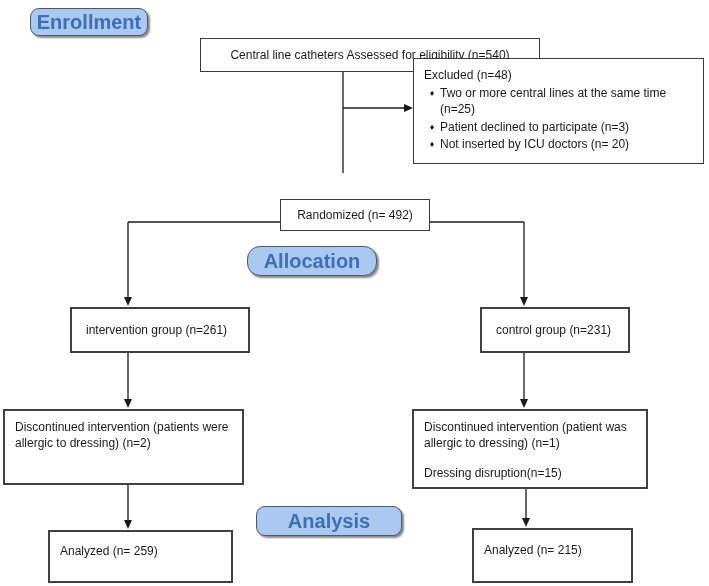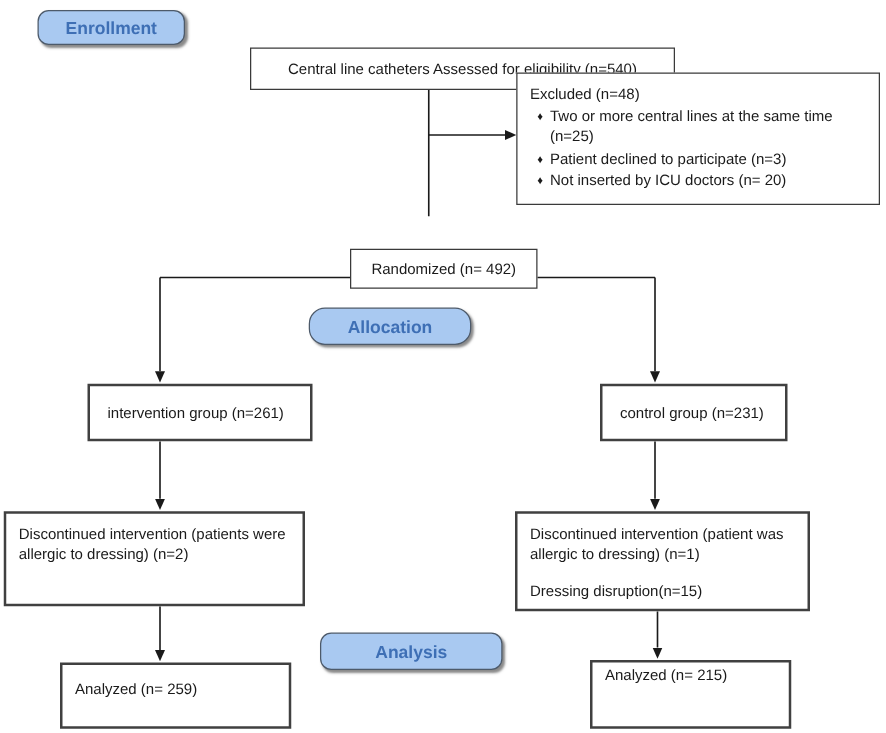--- a/index.html
+++ b/index.html
@@ -25,21 +25,21 @@
   .box--center{display:flex;align-items:center;justify-content:center;text-align:center;margin-top:26px;}
   .box--vcenter{display:flex;align-items:center;padding-left:14px;padding-right:8px;margin-left:32px;}
   .box--pad{padding:8px 10px;}
   .badge{
     position:absolute;
     background:#a9c9f1;
     border:1px solid #4d5a6a;
     border-radius:9px;
     box-shadow:2px 2px 2px rgba(40,40,40,0.55);
     display:flex;align-items:center;justify-content:center;
-    font-size:14px;font-weight:bold;
+    font-size:20px;font-weight:bold;
     color:#3e6fb5;
     box-sizing:border-box;
     z-index:1;
   }
   .bullet-row{display:flex;margin-top:1px;}
   .bullet-glyph{width:16px;flex:0 0 16px;text-align:center;font-size:9px;line-height:16px;}
   .bullet-text{flex:1;}
   .excluded-title{margin-bottom:2px;}
   .para2{margin-top:14px;}
 </style>
@@ -106,15 +106,15 @@
 
   <div class="box box--thick box--pad" style="left:3px;top:409px;width:241px;height:76px;">Discontinued intervention (patients were allergic to dressing) (n=2)</div>
 
   <div class="box box--thick box--pad" style="left:412px;top:409px;width:236px;height:80px;">
     <div>Discontinued intervention (patient was allergic to dressing) (n=1)</div>
     <div class="para2">Dressing disruption(n=15)</div>
   </div>
 
   <div class="box box--thick box--pad" style="left:48px;top:530px;width:185px;height:53px;padding-top:11px;">Analyzed (n= 259)</div>
 
-  <div class="box box--thick box--pad" style="left:472px;top:528px;width:161px;height:55px;padding-top:2px;">Analyzed (n= 215)</div>
+  <div class="box box--thick box--pad" style="left:472px;top:528px;width:161px;height:55px;padding-top:12px;">Analyzed (n= 215)</div>
 
 </div>
 
 </body></html>

